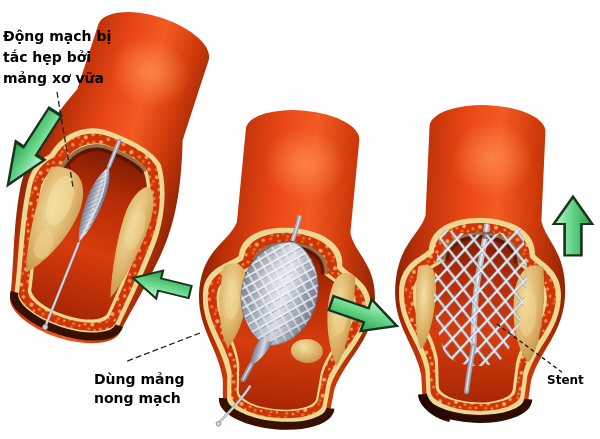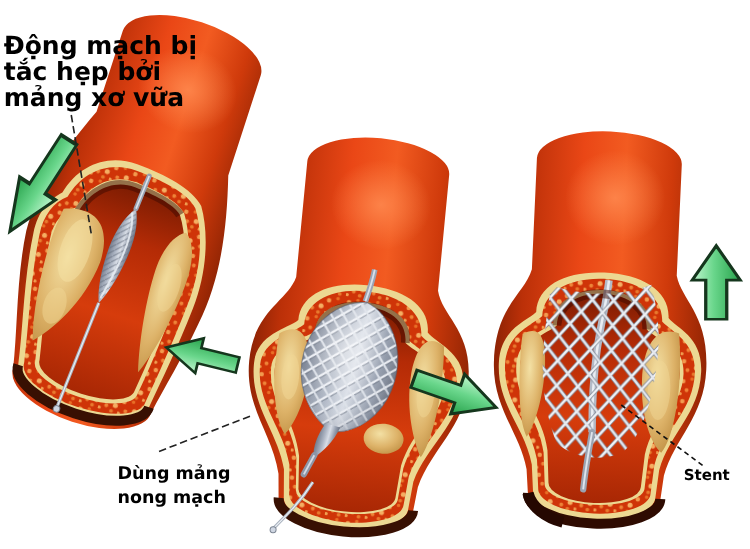--- a/index.html
+++ b/index.html
@@ -1,20 +1,20 @@
 <!DOCTYPE html>
 <html><head>
 <meta charset="utf-8">
 <style>
   html,body{margin:0;padding:0;background:#fff;}
   .figure{position:relative;width:600px;height:439px;background:#ffffff;overflow:hidden;
           font-family:"DejaVu Sans","Liberation Sans",sans-serif;}
   .figure svg{position:absolute;left:0;top:0;}
   .label{position:absolute;color:#000;font-weight:bold;white-space:pre-line;}
-  .label-blocked{left:3px;top:26px;font-size:20px;line-height:21px;}
+  .label-blocked{left:3px;top:26px;font-size:14px;line-height:21px;}
   .label-balloon{left:94px;top:370px;font-size:14px;line-height:19px;}
   .label-stent{left:547px;top:373px;font-size:12px;}
 </style>
 </head>
 <body>
 
 <div class="figure">
 <svg width="600" height="439" viewBox="0 0 600 439">
   <defs>
     <linearGradient id="bodyGrad" x1="0" y1="0" x2="1" y2="0">

